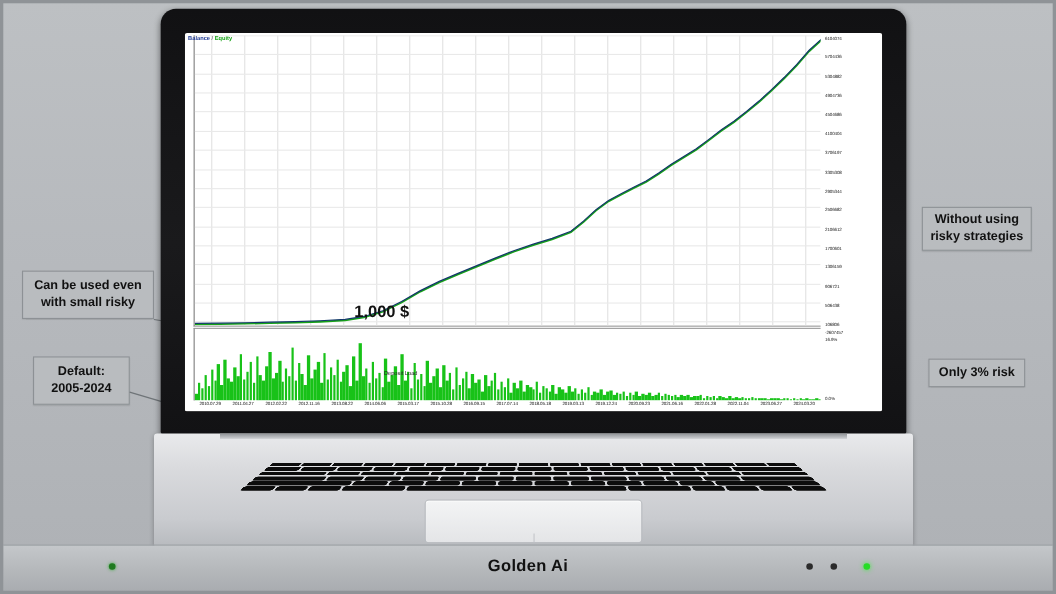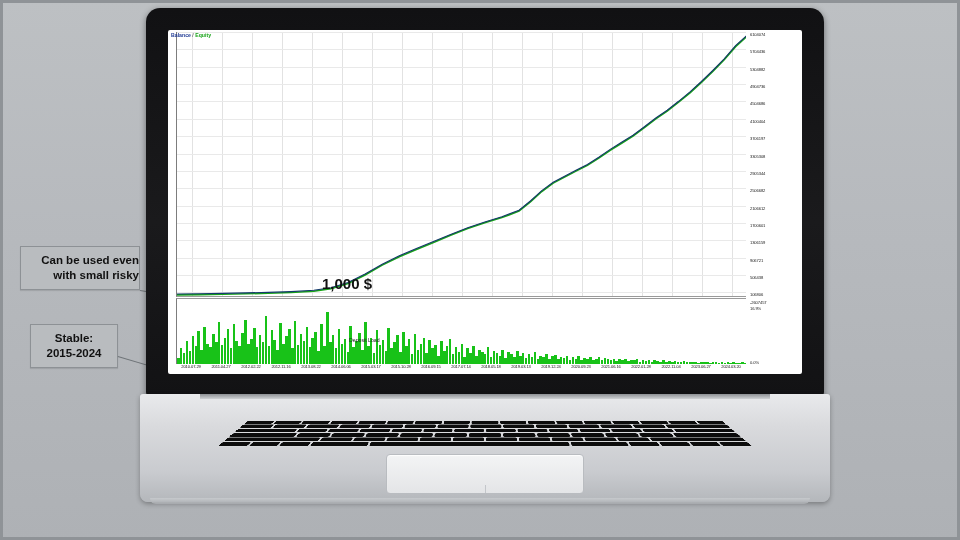--- a/index.html
+++ b/index.html
@@ -117,21 +117,21 @@
     box-sizing: border-box;
     display: flex;
     flex-direction: column;
     align-items: center;
     justify-content: center;
     box-shadow: 0 1px 1px rgba(0,0,0,.10);
   }
   .callout .ln { display: block; white-space: nowrap; }
 
   #callout-pair     { left: 24px;  top: 138px; width: 112px; height: 56px; font-size: 12px; }
-  #callout-funds    { left: 20px;  top: 246px; width: 120px; height: 44px; font-size: 11.5px; align-items: flex-end; }
+  #callout-funds    { left: 20px;  top: 246px; width: 120px; height: 44px; font-size: 11.5px; }
   #callout-stable   { left: 30px;  top: 324px; width:  88px; height: 44px; font-size: 11.5px; }
   #callout-risky    { left: 838px; top: 188px; width: 100px; height: 40px; font-size: 11.5px; }
   #callout-risk     { left: 844px; top: 326px; width:  88px; height: 26px; font-size: 11.5px; }
 
   
   .leader {
     position: absolute;
     background: #6f7478;
     height: 1px;
     transform-origin: 0 0;
@@ -365,28 +365,35 @@
 <div id="stage">
 
 
 
   <div class="callout" id="callout-funds">
     <span class="ln">Can be used even</span>
     <span class="ln">with small risky</span>
   </div>
 
   <div class="callout" id="callout-stable">
-    <span class="ln">Stable:</span>
-    <span class="ln">2015-2024</span>
+    <span class="ln">Default:</span>
+    <span class="ln">2005-2024</span>
   </div>
 
   <div class="leader" id="leader-funds" style="left: 140px; top: 290px; width: 32.3883px; transform: rotate(0.154997rad);"></div>
   <div class="leader" id="leader-stable" style="left: 118px; top: 356px; width: 56.3205px; transform: rotate(0.288055rad);"></div>
 
-
+  <div class="callout" id="callout-risky">
+    <span class="ln">Without using</span>
+    <span class="ln">risky strategies</span>
+  </div>
+
+  <div class="callout" id="callout-risk">
+    <span class="ln">Only 3% risk</span>
+  </div>
 
   <div id="laptop">
 
     <div id="lid">
       <div id="lid-inner">
 
         <div id="chart">
 
           <div id="chart-plot">
             <div id="grid-v">
@@ -788,15 +795,22 @@
           </div>
       </div>
       <div id="trackpad">
         <div id="trackpad-notch"></div>
       </div>
     </div>
   </div>
 
   <div id="base-foot"></div>
 
+  <div id="bottom-strip">
+    <div id="brand">Golden Ai</div>
+    <div class="dot" id="dot-left"></div>
+    <div class="dot" id="dot-a"></div>
+    <div class="dot" id="dot-b"></div>
+    <div class="dot" id="dot-green"></div>
+  </div>
 
   <div id="frame-border"></div>
 </div>
 
 </body></html>

